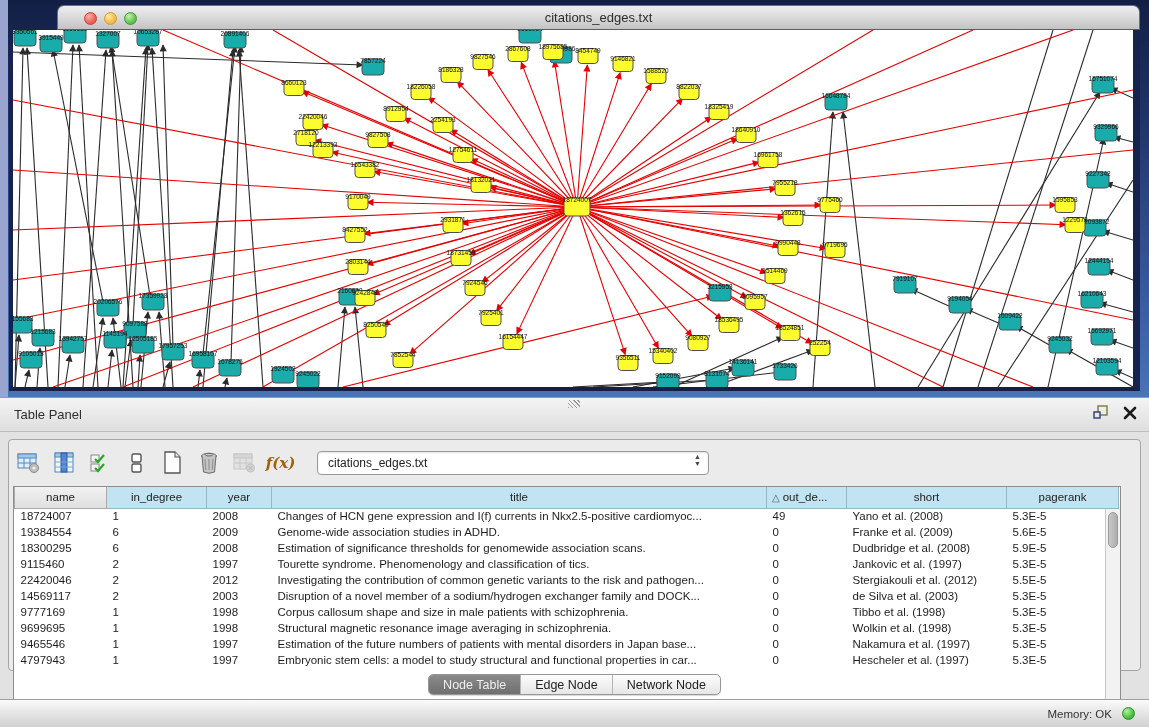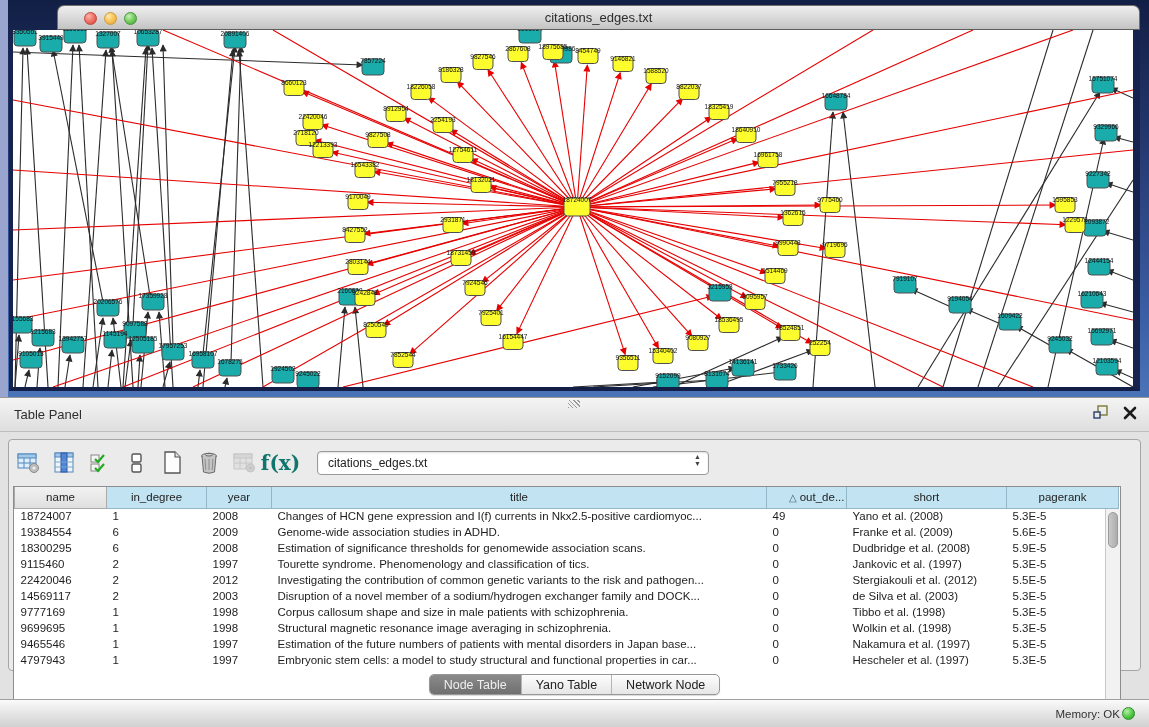--- a/index.html
+++ b/index.html
@@ -36,56 +36,56 @@
   .panel-hdr-icons { position:absolute; right:12px; top:7px; display:flex; gap:14px; align-items:center; }
   .resize-grip { position:absolute; left:568px; top:2px; width:12px; height:8px; opacity:.55;
                  background:repeating-linear-gradient(45deg,#555 0 1px,transparent 1px 3px); }
 
   .sunken-box { position:absolute; left:8px; top:41px; width:1133px; height:232px;
                 background:#ebebeb; border:1px solid #a5a5a5; border-radius:4px; }
   .toolbar { position:absolute; left:6px; top:4px; height:38px; width:1110px;
              display:flex; align-items:center; gap:9px; }
   .tbtn { width:27px; height:27px; display:flex; align-items:center; justify-content:center; }
   .tbtn.disabled { opacity:.45; }
-  .fx { font-family:"DejaVu Serif", serif; font-weight:bold;
-        font-size:20px; color:#0f766e; }
+  .fx { font-family:"DejaVu Serif", serif; font-style:italic; font-weight:bold;
+        font-size:15px; color:#a16207; }
   .combo { position:relative; margin-left:14px; width:392px; height:24px; background:#fff;
            border:1px solid #9a9a9a; border-radius:4px; box-shadow:inset 0 1px 2px rgba(0,0,0,.12);
            display:flex; align-items:center; padding-left:10px; font-size:12px; color:#222; }
   .combo .stepper { position:absolute; right:7px; top:1px; font-size:7px; line-height:7px;
                     color:#444; text-align:center; }
 
   .table-wrap { position:absolute; left:4px; top:46px; width:1108px; height:214px;
                 background:#fff; border:1px solid #8d8d8d; overflow:hidden; }
   table.nodetbl { border-collapse:collapse; table-layout:fixed; width:1104px; font-size:11.5px; }
   table.nodetbl th { height:21px; background:#c2e4f2; border:1px solid #93b7c6;
                      border-top:none; font-weight:normal; font-size:11.5px; color:#222;
                      overflow:hidden; white-space:nowrap; }
   table.nodetbl th.hdr-gray { background:linear-gradient(180deg,#f2f2f2,#dfdfdf); border-color:#aaa; }
   table.nodetbl th .sortg { color:#40606f; font-size:10px; margin-right:3px; }
-  table.nodetbl th.left-h { text-align:left; padding-left:22px; }
+  table.nodetbl th.left-h { text-align:left; padding-left:5px; }
   table.nodetbl td { height:16px; padding:0 0 0 6px; color:#1d1d1d; white-space:nowrap;
                      overflow:hidden; border:none; }
   .vscroll { position:absolute; right:0; top:22px; bottom:0; width:15px;
              background:#f2f2f2; border-left:1px solid #c9c9c9; }
   .vthumb { position:absolute; left:2px; top:3px; width:10px; height:36px;
             background:linear-gradient(90deg,#c9c9c9,#adadad); border-radius:6px; border:1px solid #9a9a9a; }
 
   .tabs-bar { position:absolute; left:0; top:276px; width:100%; height:24px;
               display:flex; justify-content:center; }
   .seg { display:flex; border:1px solid #979797; border-radius:5px; overflow:hidden; height:21px;
          background:linear-gradient(180deg,#fdfdfd,#e6e6e6); box-shadow:0 1px 1px rgba(0,0,0,.15); }
   .seg .tab { padding:8px 14px; font-size:12.5px; color:#222; display:flex; align-items:center;
               border-right:1px solid #b5b5b5; }
   .seg .tab:last-child { border-right:none; }
   .seg .tab.sel { background:linear-gradient(180deg,#8b8b8b,#6f6f6f); color:#efefef; }
 
   .status-bar { position:absolute; left:0; top:301px; width:100%; height:29px;
                 background:linear-gradient(180deg,#fafafa,#cfcfcf); border-top:1px solid #9f9f9f; }
-  .memory { position:absolute; right:14px; top:7px; display:flex; align-items:center; gap:2px;
+  .memory { position:absolute; right:14px; top:7px; display:flex; align-items:center; gap:10px;
             font-size:11.5px; color:#333; }
   .memdot { width:13px; height:13px; border-radius:50%;
             background:radial-gradient(circle at 35% 30%, #b4f0a6, #49c33c 60%, #2f9a2f);
             border:1px solid #2f8f2f; }
 </style>
 </head>
 <body>
 
 <div class="stage">
 
@@ -622,21 +622,21 @@
           </table>
         <div class="vscroll">
           <div class="vthumb"></div>
         </div>
       </div>
     </div>
 
     <div class="tabs-bar">
       <div class="seg">
         <span class="tab sel">Node Table</span>
-        <span class="tab">Yano Table</span>
+        <span class="tab">Edge Node</span>
         <span class="tab">Network Node</span>
       </div>
     </div>
 
     <div class="status-bar">
       <div class="memory">
         <span>Memory: OK</span>
         <span class="memdot"></span>
       </div>
     </div>

